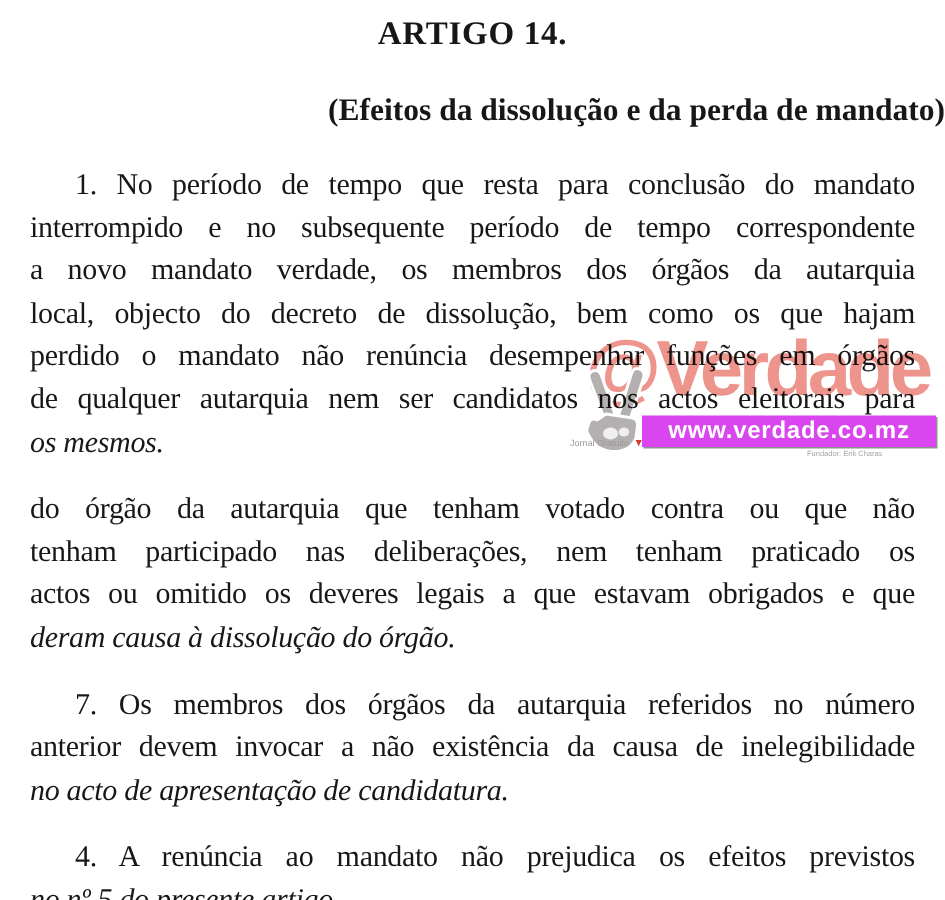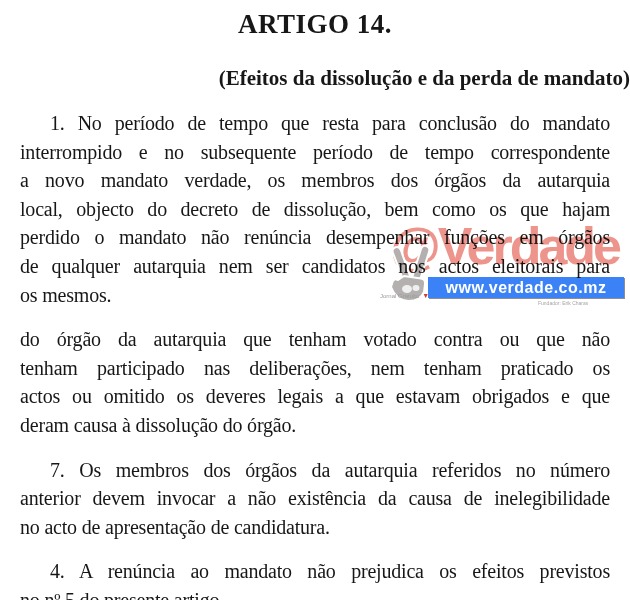--- a/index.html
+++ b/index.html
@@ -10,21 +10,21 @@
     color: #171717;
     overflow: hidden;
     position: relative;
   }
   .page { position: relative; width: 630px; height: 600px; }
 
   .article-title {
     margin: 0;
     padding-top: 9px;
     text-align: center;
-    font-size: 27px;
+    font-size: 22px;
     font-weight: 600;
     letter-spacing: 0.5px;
   }
   .article-subtitle {
     margin: 0;
     padding-top: 26px;
     text-align: right;
     font-size: 21px;
     font-weight: bold;
   }
@@ -36,21 +36,21 @@
   .para { margin: 16px; }
   .line {
     line-height: 28.6px;
     font-size: 20px;
     letter-spacing: -0.2px;
     text-align: justify;
     text-align-last: justify;
     white-space: normal;
   }
   .line.first { text-indent: 30px; }
-  .line.last  { text-align-last: left; }
+  .line.last  { text-align-last: left; font-style: italic; }
 
   
   .watermark {
     position: absolute;
     left: 378px; top: 228px;
     width: 252px; height: 78px;
     mix-blend-mode: multiply;
     pointer-events: none;
   }
   .wm-logo {
@@ -62,21 +62,21 @@
     font-size: 52px;
     letter-spacing: -3px;
     color: #ec8d83;
     line-height: 1;
     opacity: 0.92;
   }
   .wm-banner {
     position: absolute;
     left: 50px; top: 49px;
     width: 196px; height: 21px;
-    background: #3b82f6;
+    background: #d946ef;
     color: #ffffff;
     font-family: "Liberation Sans", "DejaVu Sans", sans-serif;
     font-weight: bold;
     font-size: 16px;
     letter-spacing: 0.5px;
     text-align: center;
     line-height: 21px;
     box-shadow: 1px 1px 0 #8f8f8f;
   }
   .wm-hand {

